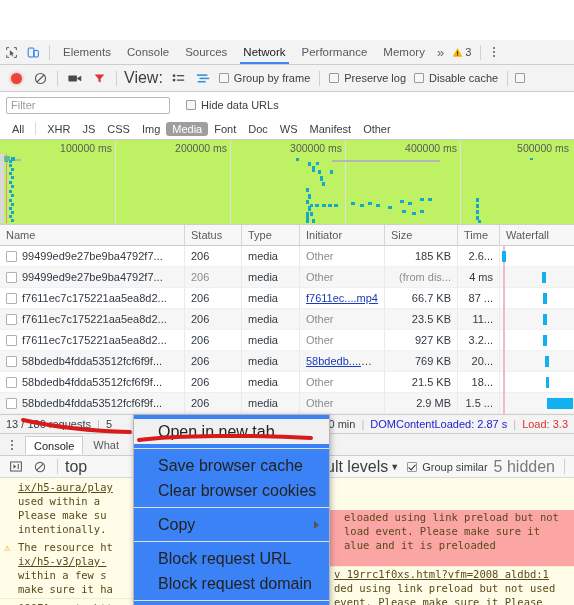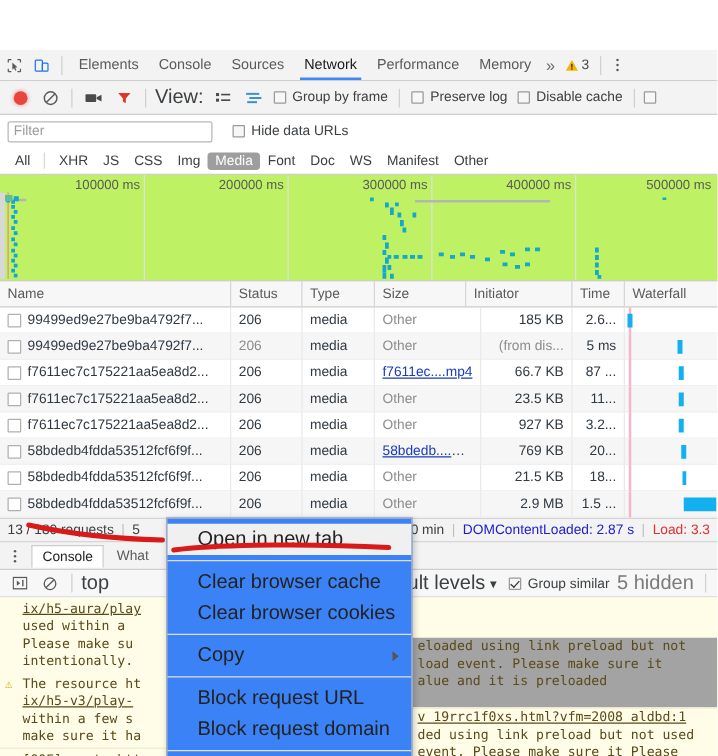--- a/index.html
+++ b/index.html
@@ -311,22 +311,22 @@
         <div class="bluedot" style="left: 530px; top: 18px; width: 3px; height: 2px;"></div>
         <div style="position: absolute; left: 4px; top: 16px; width: 6px; height: 5px; background: rgb(92, 191, 154);"></div>
       </div>
     <div style="position:absolute;left:0;top:14px;bottom:1px;width:4px;background:#d8d8d8;"></div>
   </div>
 
   <div class="thead">
     <div class="th" style="width:185px">Name</div>
     <div class="th" style="width:57px">Status</div>
     <div class="th" style="width:58px">Type</div>
+    <div class="th" style="width:85px">Initiator</div>
     <div class="th" style="width:73px">Size</div>
-    <div class="th" style="width:85px">Initiator</div>
     <div class="th" style="width:42px">Time</div>
     <div class="th" style="width:74px;border-right:none">Waterfall</div>
   </div>
 
   <div class="rows" id="table-rows">
       <div class="rw">
         <div class="namecell" style="width: 185px;">
           <span class="rowcb"></span>
           <span class="nametxt">99499ed9e27be9ba4792f7...</span>
         </div>
@@ -342,21 +342,21 @@
       </div>
       <div class="rw alt">
         <div class="namecell" style="width: 185px;">
           <span class="rowcb"></span>
           <span class="nametxt">99499ed9e27be9ba4792f7...</span>
         </div>
         <div class="td dim" style="width: 57px;">206</div>
         <div class="td" style="width: 58px;">media</div>
         <div class="td dim" style="width: 85px;">Other</div>
         <div class="td num dim" style="width: 73px;">(from dis...</div>
-        <div class="td num" style="width: 42px;">5 ms</div>
+        <div class="td num" style="width: 42px;">4 ms</div>
         <div class="wfcell">
           <div class="wfline" style="left: 3px;"></div>
           <div class="wfbar" style="left: 42px; width: 4px;"></div>
         </div>
       </div>
       <div class="rw">
         <div class="namecell" style="width: 185px;">
           <span class="rowcb"></span>
           <span class="nametxt">f7611ec7c175221aa5ea8d2...</span>
         </div>
@@ -515,40 +515,40 @@
 
     <div class="cplain">
       <span>[QOE] sent: htt</span><br>
       
     </div>
   </div>
 
   <div style="position:absolute;left:330px;top:470px;width:244px;height:132px;overflow:hidden;
               background:transparent;font-family:'DejaVu Sans Mono','Liberation Mono',monospace;
               font-size:10.5px;line-height:14px;color:#5a4a1a;z-index:30;pointer-events:none">
-    <div style="background:#a3a3a3;padding-left:4px">
+    <div style="background:#fca5a5;padding-left:14px">
       <span>eloaded using link preload but not</span><br>
       <span>load event. Please make sure it</span><br>
       <span>alue and it is preloaded</span><br>
       <span>&nbsp;</span>
     </div>
     <div style="background:#fffde8;padding-left:4px;border-top:1px solid #f2eccd">
       <span style="text-decoration:underline">v 19rrc1f0xs.html?vfm=2008 aldbd:1</span><br>
       <span>ded using link preload but not used</span><br>
       <span>event. Please make sure it Please</span><br>
       <span>nd it is preloaded intentionally.</span>
     </div>
   </div>
 
   <div class="wmark" style="left:252px;top:565px">https://blog.csdn.net/DongChangRong</div>
 
   <div class="ctxmenu" style="left:133px;top:374px;width:197px;height:231px">
     <div class="ctxitem hl">Open in new tab</div>
     <div class="ctxsep"></div>
-    <div class="ctxitem">Clear browser cache</div>
+    <div class="ctxitem">Save browser cache</div>
     <div class="ctxitem">Clear browser cookies</div>
     <div class="ctxsep"></div>
     <div class="ctxitem">
       <span>Copy</span>
       <span class="ctxarrow"></span>
     </div>
     <div class="ctxsep"></div>
     <div class="ctxitem">Block request URL</div>
     <div class="ctxitem">Block request domain</div>
     <div class="ctxsep"></div>

